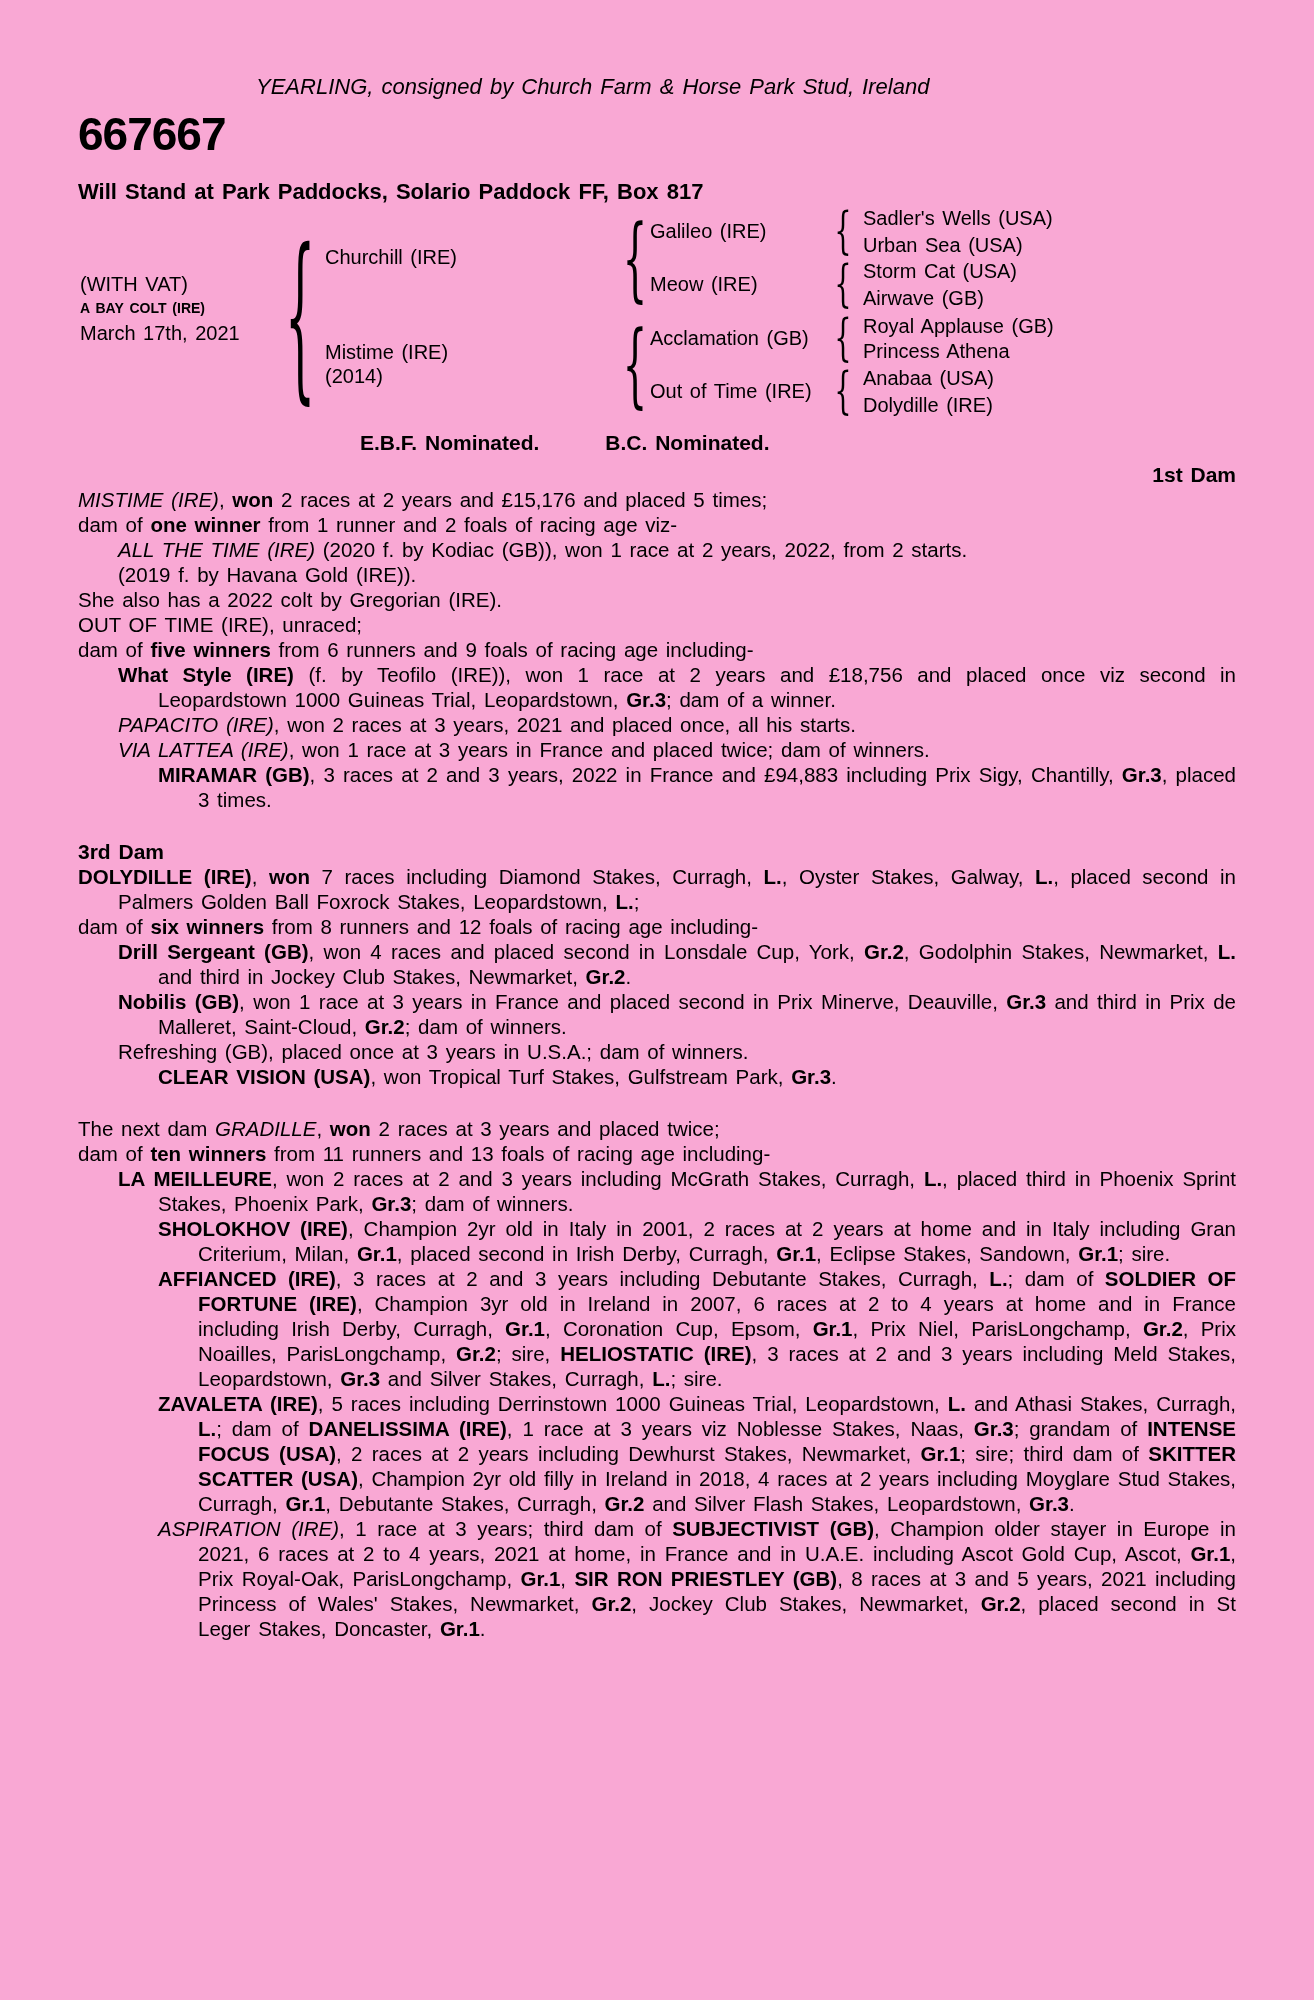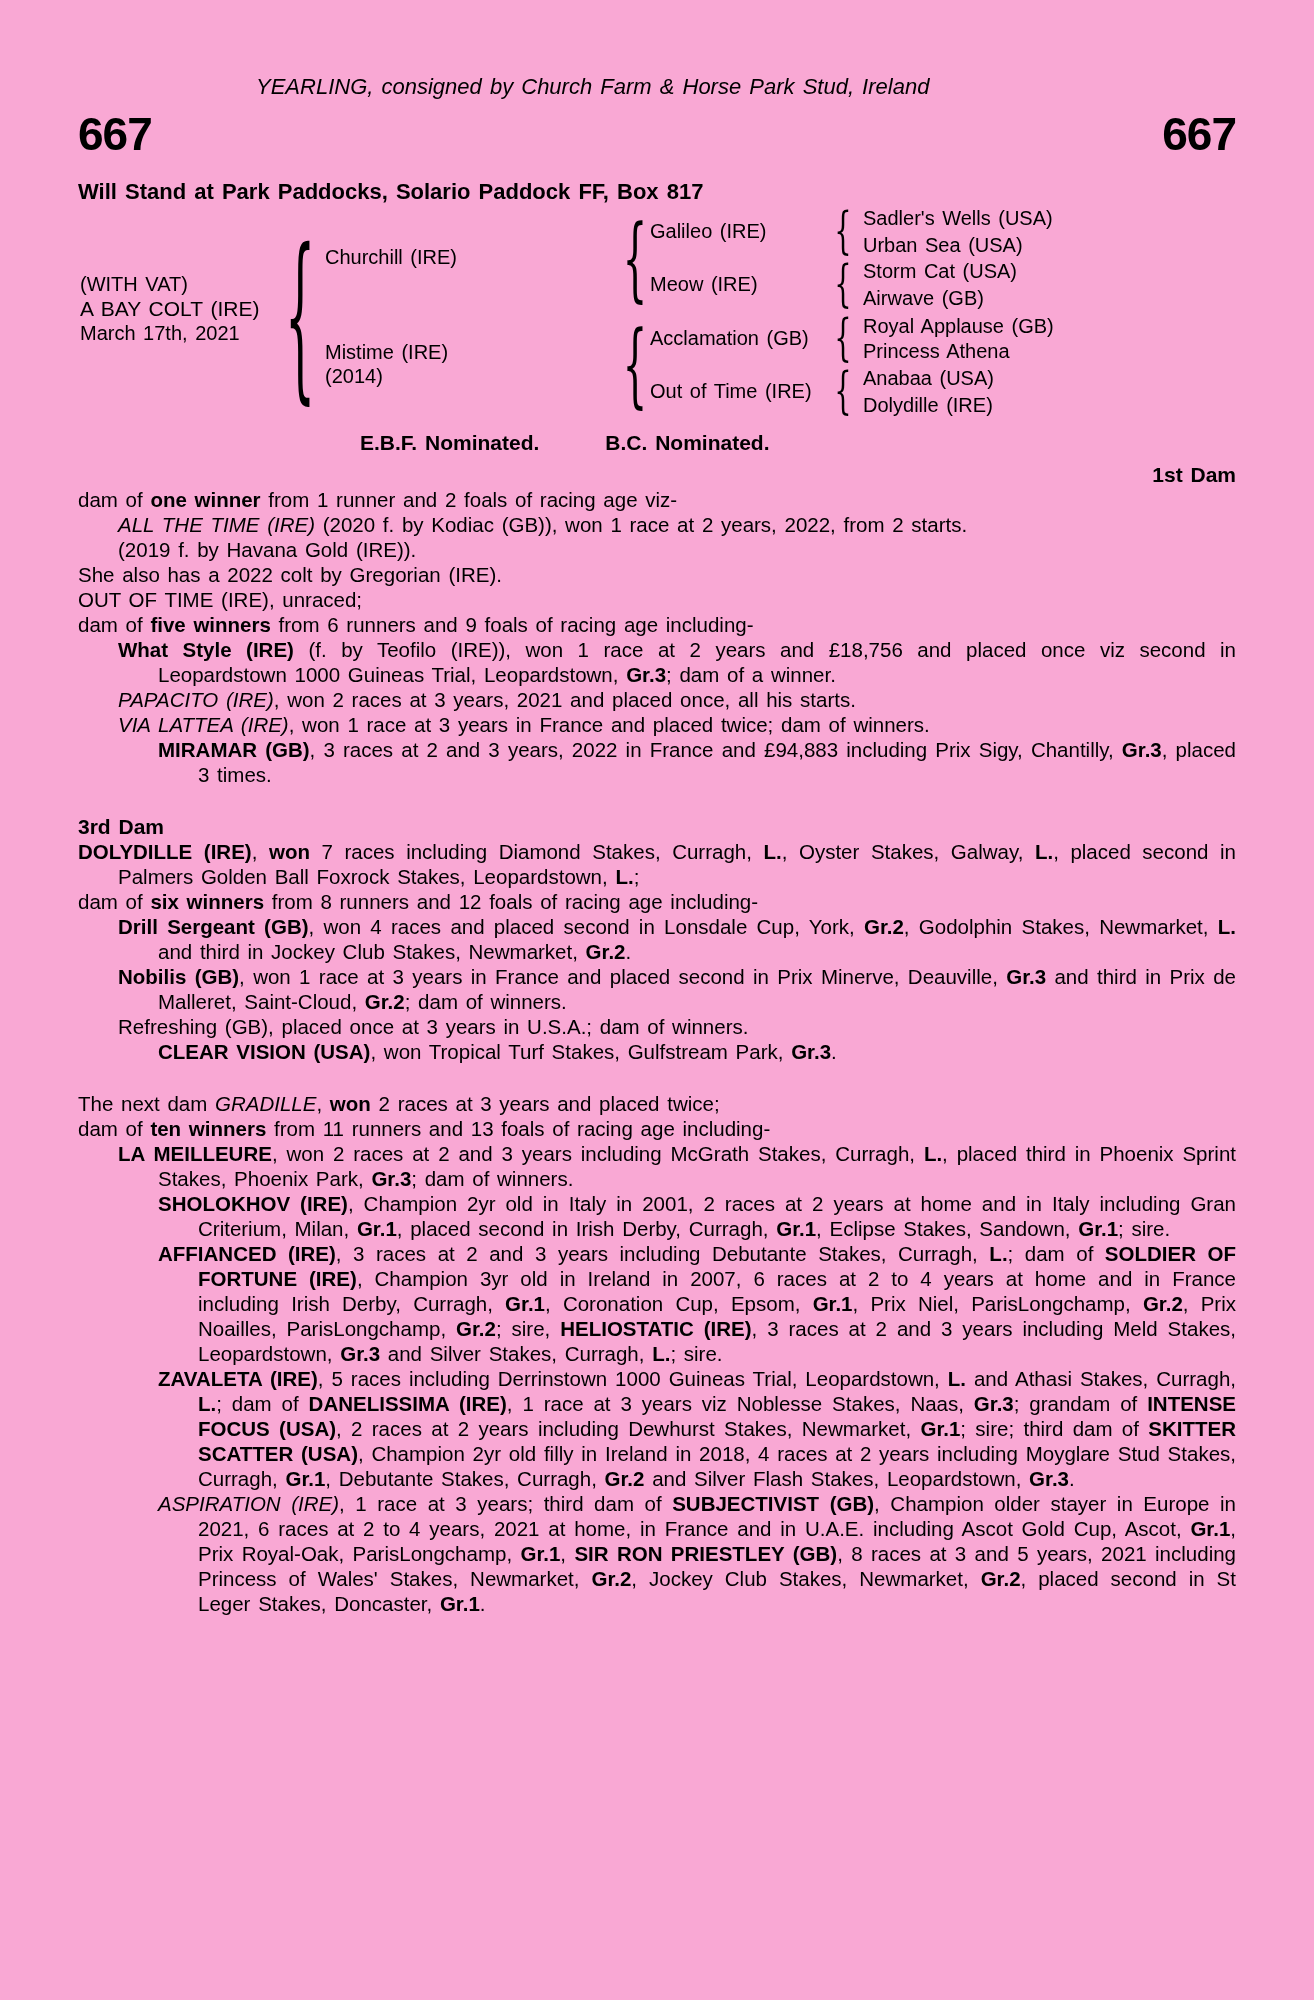--- a/index.html
+++ b/index.html
@@ -8,29 +8,29 @@
     width:1314px;height:2000px;
     box-sizing:border-box;
     padding:74px 78px 0 78px;
     background:#f9a8d4;color:#000000;
     font-family:"Liberation Sans","DejaVu Sans",sans-serif;
     font-size:20.5px;line-height:25px;
     word-spacing:2px;
     overflow:hidden;
   }
   .consignor{font-style:italic;font-size:22px;margin-left:178px;white-space:nowrap;}
-  .lot-row{display:flex;justify-content:space-between;margin-top:12px;line-height:1;}
+  .lot-row{display:flex;justify-content:flex-start;margin-top:12px;line-height:1;}
   .lot-num{font-size:46px;font-weight:700;letter-spacing:-1px;}
   .stand-line{font-weight:700;font-size:22px;margin-top:22px;white-space:nowrap;}
 
   
   .pedigree{position:relative;height:212px;margin-top:2px;font-size:20px;line-height:21px;}
   .pnode{position:absolute;white-space:nowrap;}
   .n-vat{left:2px;top:68px;}
-  .n-name{left:2px;top:92px;font-weight:400;font-size:21px;}
+  .n-name{left:2px;top:92px;font-weight:700;font-size:14px;}
   .n-date{left:2px;top:117px;}
   .n-sire{left:247px;top:41px;}
   .n-dam{left:247px;top:136px;}
   .n-damyear{left:247px;top:160px;}
   .n-ss{left:572px;top:15px;}
   .n-sd{left:572px;top:68px;}
   .n-ds{left:572px;top:122px;}
   .n-dd{left:572px;top:175px;}
   .n-g0{left:785px;top:2px;}
   .n-g1{left:785px;top:29px;}
@@ -108,20 +108,21 @@
     <span class="pnode n-g7">Dolydille (IRE)</span>
   </div>
 
   <div class="nominations">
     <span>E.B.F. Nominated.</span>
     <span>B.C. Nominated.</span>
   </div>
 
   <section>
     <h3 class="dam-heading first">1st Dam</h3>
+    <p class="cat t0"><span class="r-i">MISTIME (IRE)</span><span>, </span><span class="r-b">won</span><span> 2 races at 2 years and £15,176 and placed 5 times;</span></p>
     <p class="cat t0"><span>dam of </span><span class="r-b">one winner</span><span> from 1 runner and 2 foals of racing age viz-</span></p>
     <p class="cat t1"><span class="r-i">ALL THE TIME (IRE)</span><span> (2020 f. by Kodiac (GB)), won 1 race at 2 years, 2022, from 2 starts.</span></p>
     <p class="cat t1"><span>(2019 f. by Havana Gold (IRE)).</span></p>
     <p class="cat t0"><span>She also has a 2022 colt by Gregorian (IRE).</span></p>
   </section>
 
   <section>
     <p class="cat t0"><span>OUT OF TIME (IRE), unraced;</span></p>
     <p class="cat t0"><span>dam of </span><span class="r-b">five winners</span><span> from 6 runners and 9 foals of racing age including-</span></p>
     <p class="cat t1"><span class="r-b">What Style (IRE)</span><span> (f. by Teofilo (IRE)), won 1 race at 2 years and £18,756 and placed once viz second in Leopardstown 1000 Guineas Trial, Leopardstown, </span><span class="r-b">Gr.3</span><span>; dam of a winner.</span></p>

